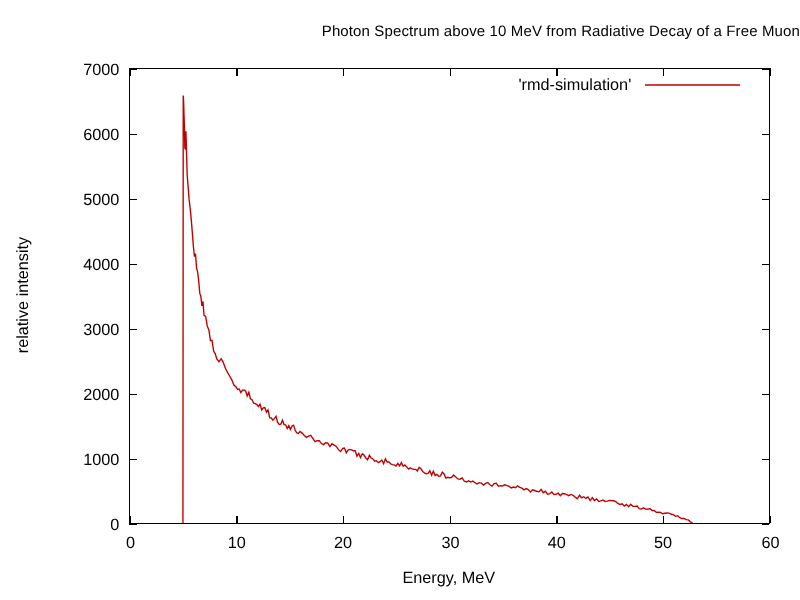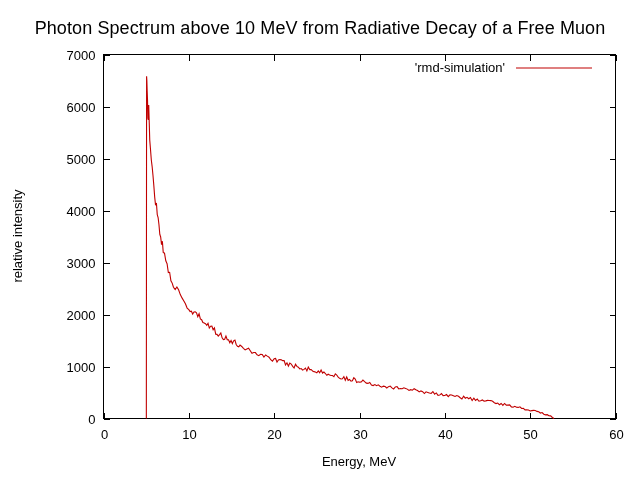--- a/index.html
+++ b/index.html
@@ -19,22 +19,22 @@
     position: relative;
     width: 640px;
     height: 480px;
     background: #ffffff;
   }
   #chart-title {
     position: absolute;
     left: 0;
     top: 18px;
     width: 640px;
-    text-align: center;
-    font-size: 18px;
+    text-align: right;
+    font-size: 12px;
     color: #000000;
     letter-spacing: 0.1px;
     white-space: nowrap;
   }
   #plot-svg {
     position: absolute;
     left: 0;
     top: 0;
   }
   .axis-tick-label {

